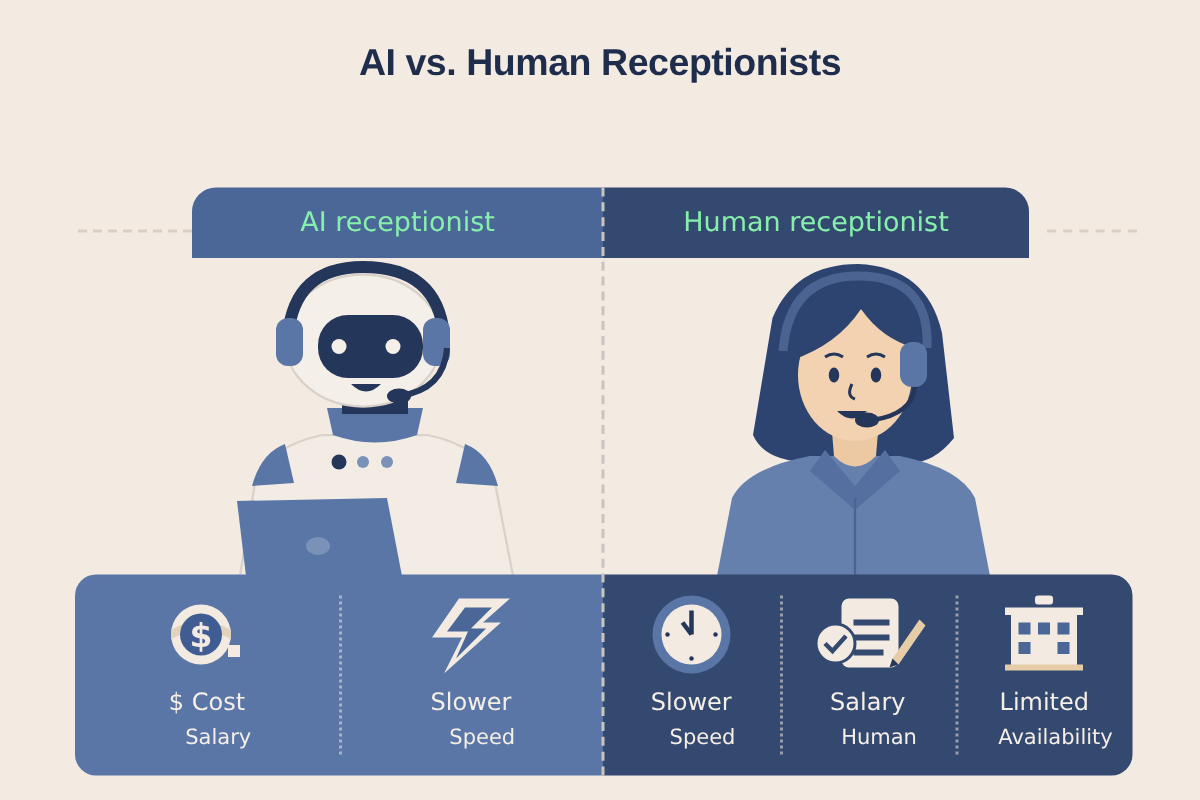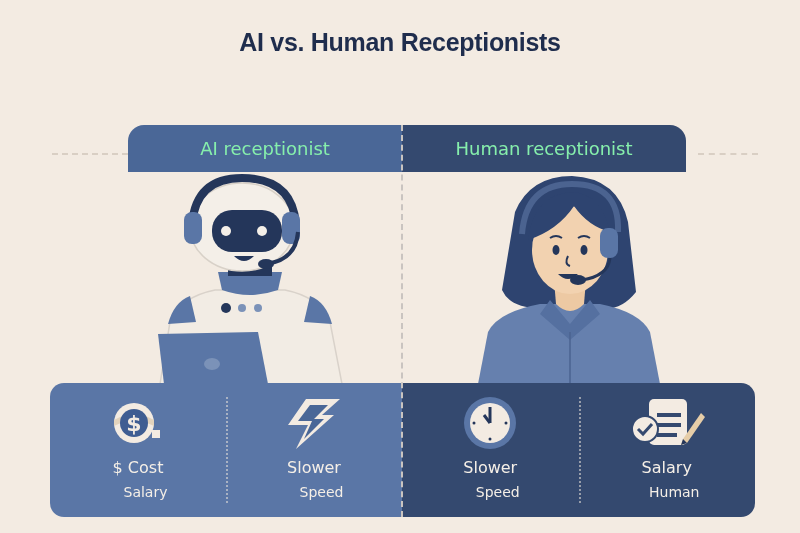--- a/index.html
+++ b/index.html
@@ -155,13 +155,30 @@
         <rect x="30" y="38" width="20" height="4" fill="#34496f"></rect>
         <circle cx="18" cy="34" r="13" fill="#f3ebe2" stroke="#34496f" stroke-width="2"></circle>
         <path d="M11 34 L16 39 L25 29" fill="none" stroke="#34496f" stroke-width="3"></path>
         <path d="M56 44 L74 18 L78 22 L60 48 L54 50 Z" fill="#e6cda8"></path>
         <path d="M54 50 L56 44 L60 48 Z" fill="#24365a"></path>
       </svg>
     </div>
     <div class="main">Salary</div>
     <div class="sub">Human</div>
   </div>
+  <div class="cell">
+    <div class="ico">
+      <svg width="60" height="56" viewBox="0 0 60 56">
+        <rect x="24" y="2" width="12" height="6" rx="2" fill="#f3ebe2"></rect>
+        <rect x="4" y="10" width="52" height="5" fill="#f3ebe2"></rect>
+        <rect x="8" y="15" width="44" height="35" fill="#f3ebe2"></rect>
+        <rect x="4" y="48" width="52" height="4" fill="#e6cda8"></rect>
+        <rect x="13" y="20" width="8" height="8" fill="#4a6797"></rect>
+        <rect x="26" y="20" width="8" height="8" fill="#4a6797"></rect>
+        <rect x="39" y="20" width="8" height="8" fill="#4a6797"></rect>
+        <rect x="13" y="33" width="8" height="8" fill="#4a6797"></rect>
+        <rect x="39" y="33" width="8" height="8" fill="#4a6797"></rect>
+      </svg>
+    </div>
+    <div class="main">Limited</div>
+    <div class="sub">Availability</div>
+  </div>
 </div>
 
 </body></html>

